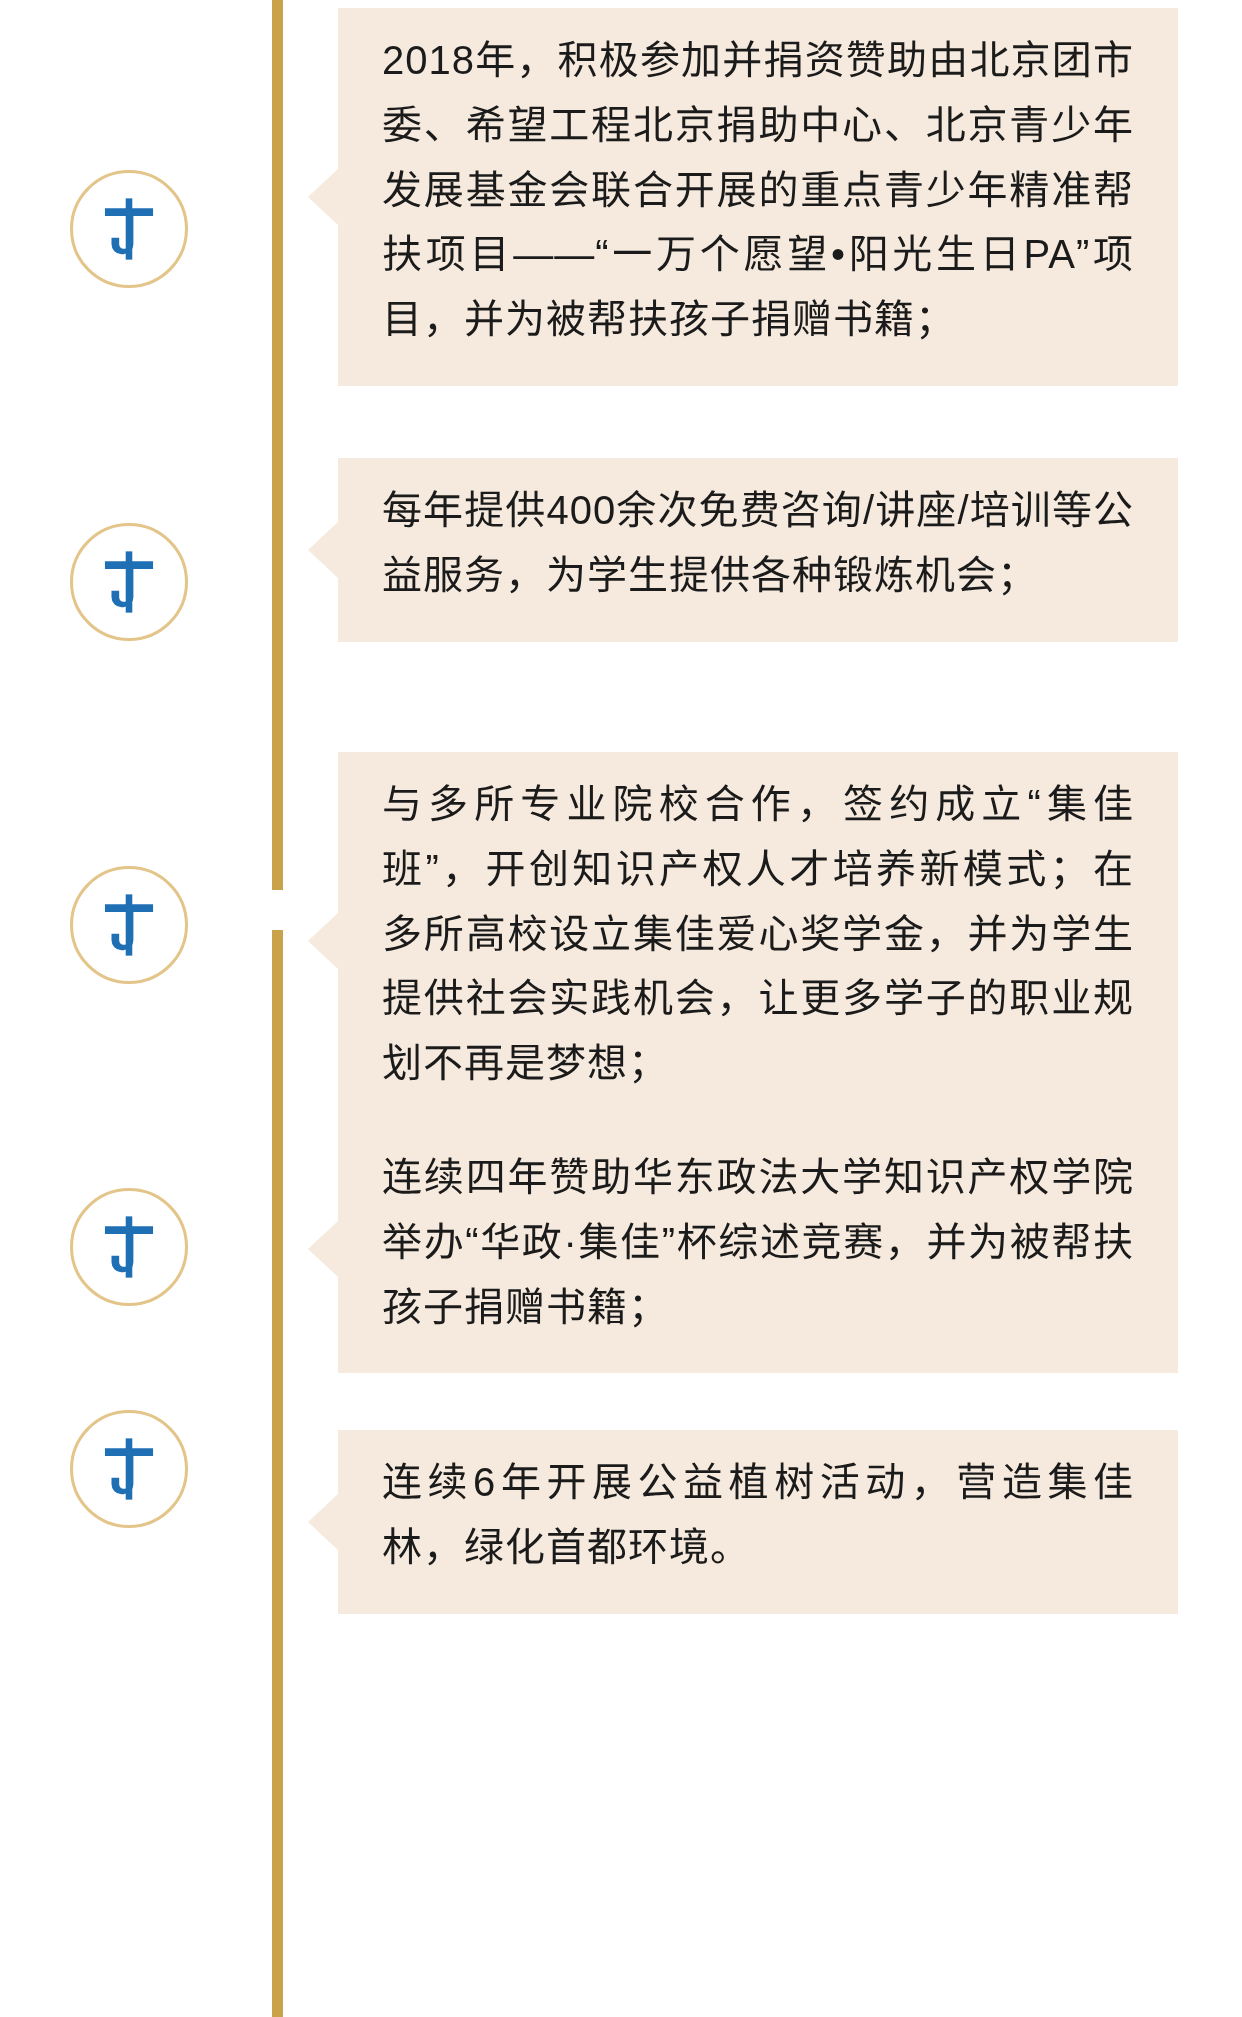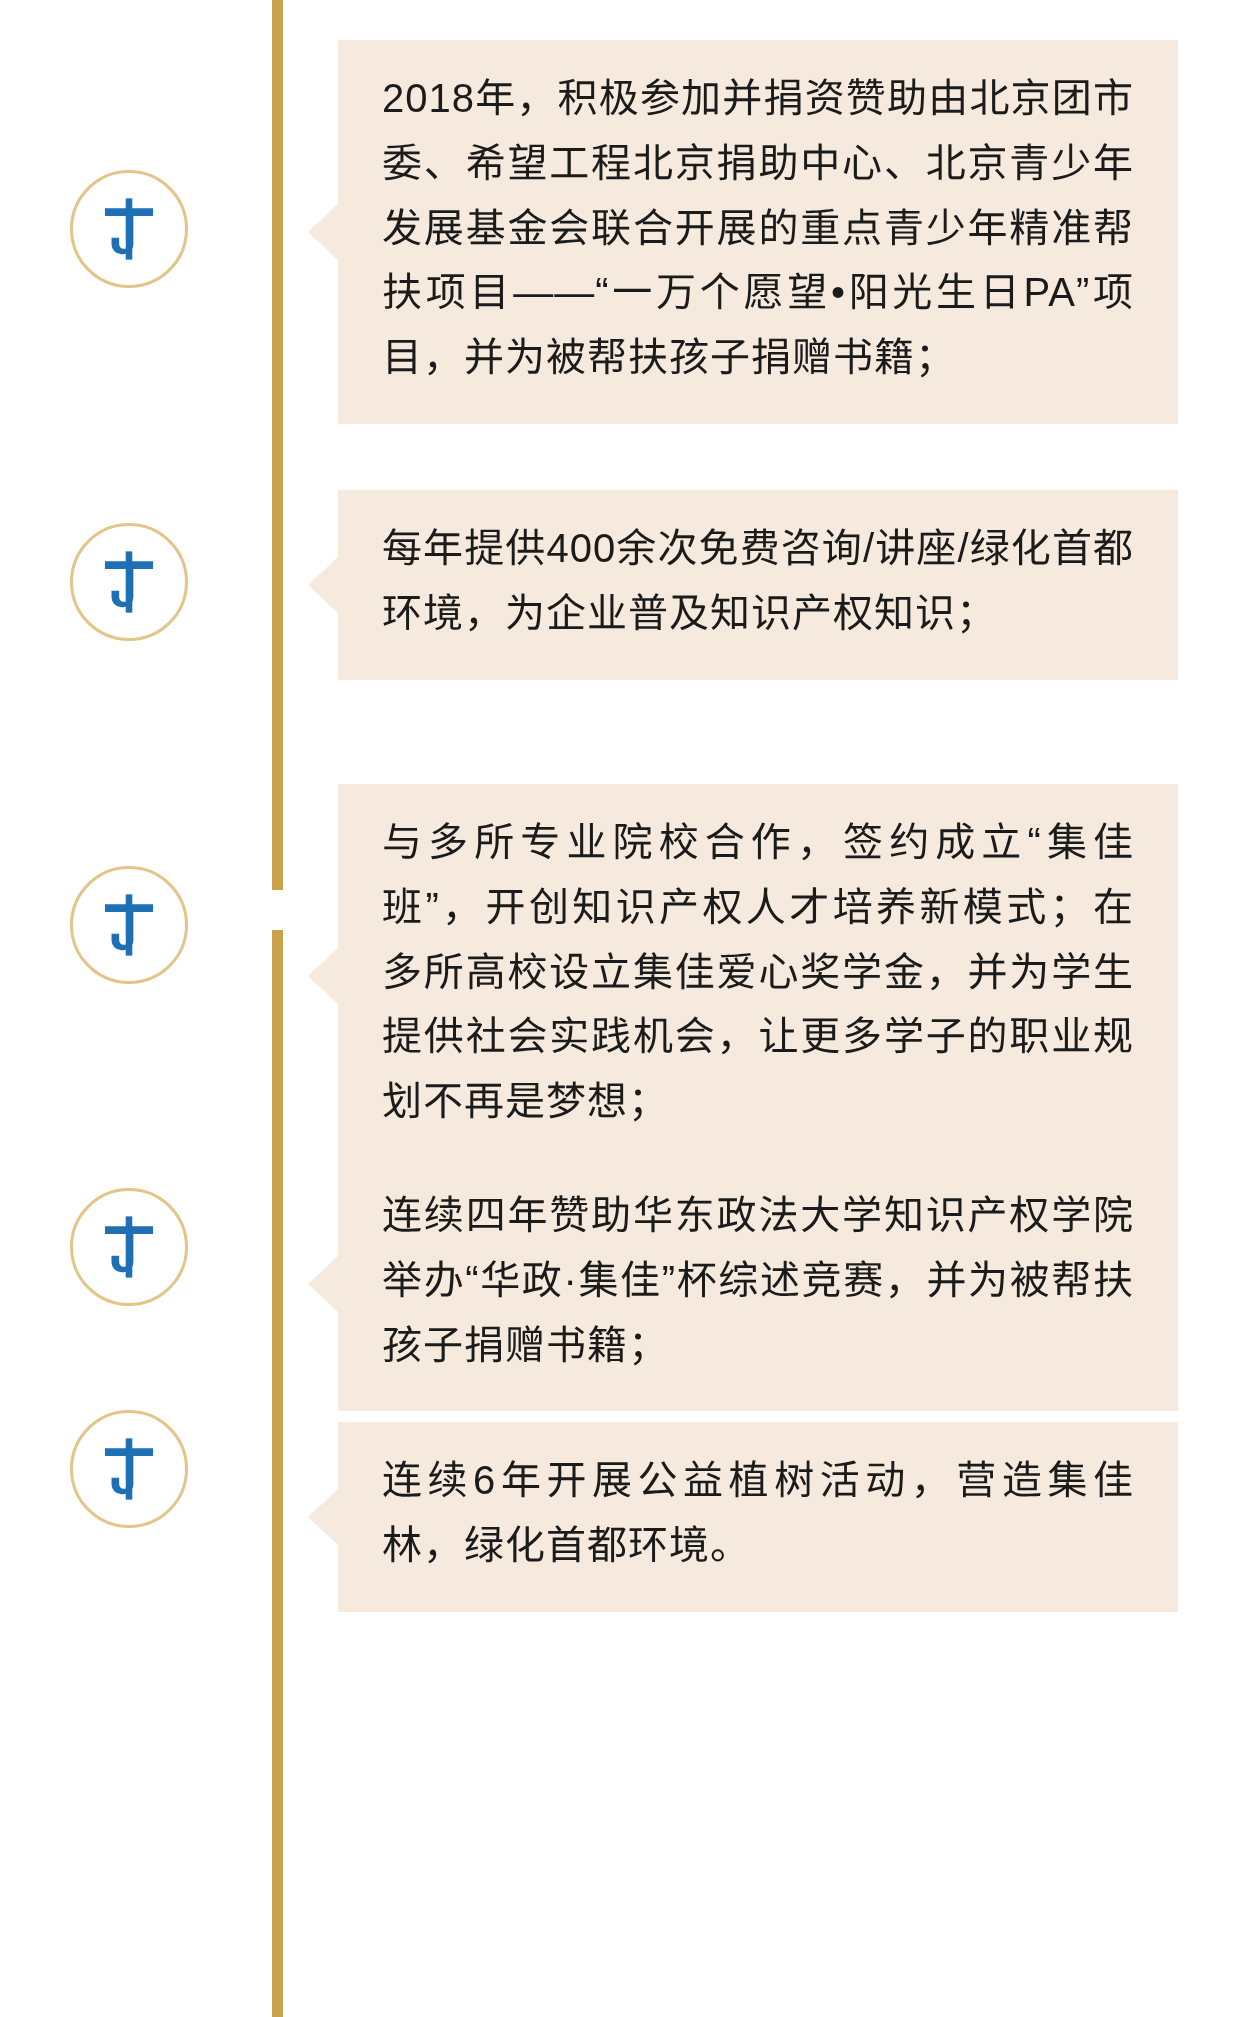--- a/index.html
+++ b/index.html
@@ -59,28 +59,27 @@
     display: block;
     width: 70px;
     height: 70px;
   }
 
   
   .bubble {
     position: absolute;
     background: #f6eade;
     box-sizing: border-box;
-    padding: 26px 44px 34px 44px;
+    padding: 20px 44px 34px 44px;
     color: #1b1b1b;
     font-size: 40px;
     line-height: 1.62;
     letter-spacing: 1px;
     text-align: justify;
     text-justify: inter-ideograph;
-    margin-top: 32px;
   }
   .bubble::before {
     content: "";
     position: absolute;
     left: -30px;
     top: 50%;
     margin-top: -28px;
     width: 0;
     height: 0;
     border-top: 28px solid transparent;
@@ -95,21 +94,21 @@
   #row-2 .marker { left: 70px;  top: 523px; }
   #row-2 .bubble { left: 338px; top: 458px; width: 840px; }
 
   #row-3 .marker { left: 70px;  top: 866px; }
   #row-3 .bubble { left: 338px; top: 752px; width: 840px; }
 
   #row-4 .marker { left: 70px;  top: 1188px; }
   #row-4 .bubble { left: 338px; top: 1125px; width: 840px; }
 
   #row-5 .marker { left: 70px;  top: 1410px; }
-  #row-5 .bubble { left: 338px; top: 1390px; width: 840px; }
+  #row-5 .bubble { left: 338px; top: 1430px; width: 840px; }
 </style>
 </head>
 <body>
 
 <div class="timeline">
 
   <div class="rail rail-a"></div>
   <div class="rail rail-b"></div>
 
   <div class="row" id="row-1">
@@ -122,21 +121,21 @@
     <div class="bubble">2018年，积极参加并捐资赞助由北京团市委、希望工程北京捐助中心、北京青少年发展基金会联合开展的重点青少年精准帮扶项目——“一万个愿望•阳光生日PA”项目，并为被帮扶孩子捐赠书籍；</div>
   </div>
 
   <div class="row" id="row-2">
     <div class="marker">
       <svg class="glyph" viewBox="0 0 64 64" aria-hidden="true">
         <path d="M10 13 h44 v7 h-18 v26 a9 9 0 0 1 -9 9 h-2 a9 9 0 0 1 -9 -9 v-6 h7 v6 a4 4 0 0 0 4 4 h1 a4 4 0 0 0 4 -4 v-26 h-22 z" fill="#1f6fb5"></path>
         <rect x="29" y="4" width="6" height="56" fill="#1f6fb5"></rect>
       </svg>
     </div>
-    <div class="bubble">每年提供400余次免费咨询/讲座/绿化首都环境，为企业普及知识产权知识；</div>
+    <div class="bubble">每年提供400余次免费咨询/讲座/培训等公益服务，为学生提供各种锻炼机会；</div>
   </div>
 
   <div class="row" id="row-3">
     <div class="marker">
       <svg class="glyph" viewBox="0 0 64 64" aria-hidden="true">
         <path d="M10 13 h44 v7 h-18 v26 a9 9 0 0 1 -9 9 h-2 a9 9 0 0 1 -9 -9 v-6 h7 v6 a4 4 0 0 0 4 4 h1 a4 4 0 0 0 4 -4 v-26 h-22 z" fill="#1f6fb5"></path>
         <rect x="29" y="4" width="6" height="56" fill="#1f6fb5"></rect>
       </svg>
     </div>
     <div class="bubble">与多所专业院校合作，签约成立“集佳班”，开创知识产权人才培养新模式；在多所高校设立集佳爱心奖学金，并为学生提供社会实践机会，让更多学子的职业规划不再是梦想；</div>

